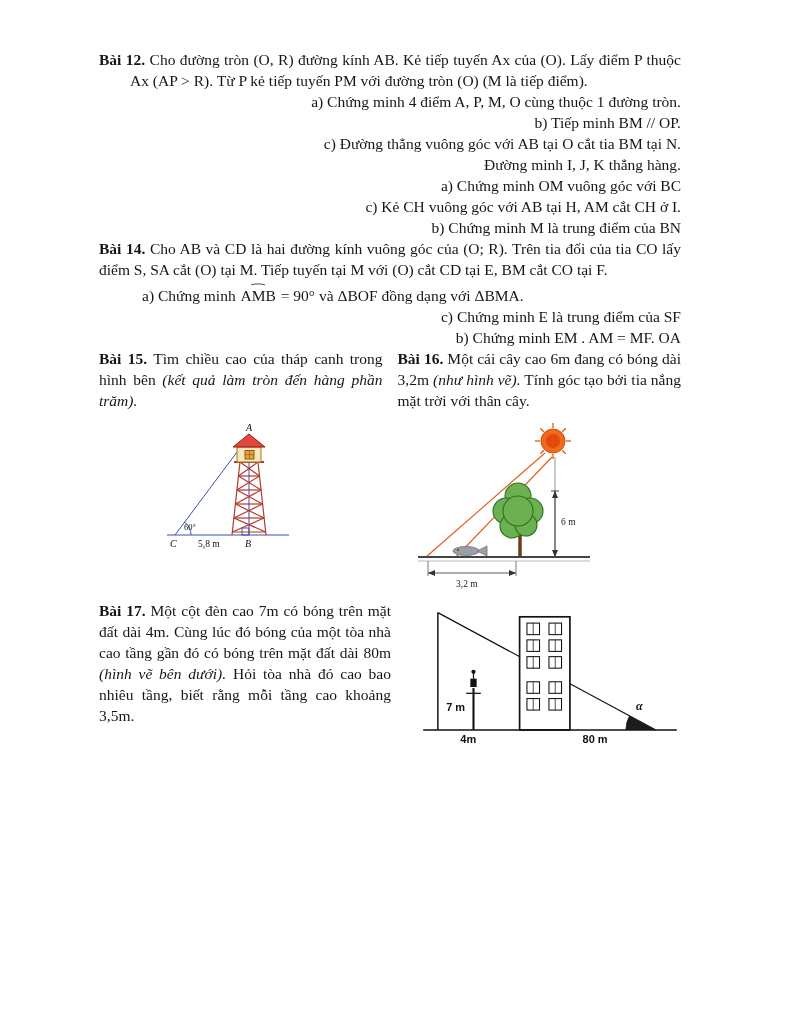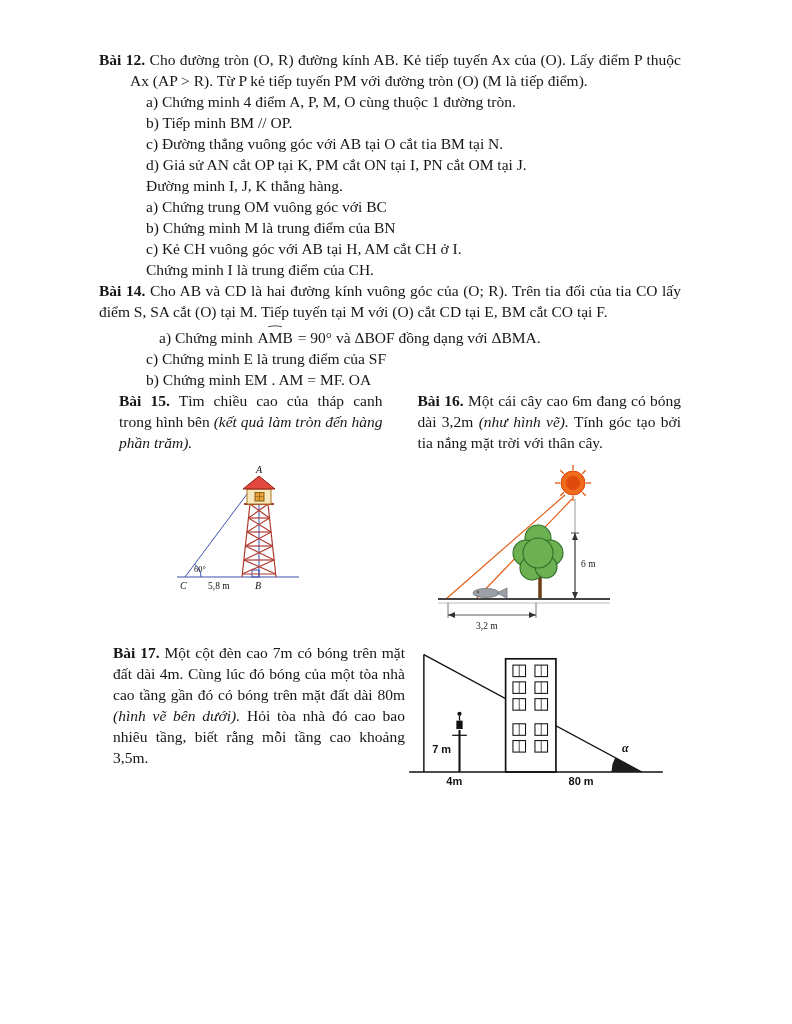--- a/index.html
+++ b/index.html
@@ -7,61 +7,59 @@
   body { width:792px; height:1024px; }
   .page {
     width:734px; height:1024px; background:#ffffff;
     font-family:"Liberation Serif", serif;
     font-size:15.5px; line-height:21px; color:#161616;
     padding:49px 53px 0 99px; overflow:hidden;
   }
   p { margin:0; }
   .just { text-align:justify; }
   .hang { padding-left:31px; text-indent:-31px; text-align:justify; }
-  .item { margin-left:47px; }
+  .item { margin-left:47px;text-align:right; }
   .item-wide { margin-left:39px; text-indent:4px; text-align:justify; }
-  .item-a { margin-left:60px; margin-top:5px; }
+  .item-a { margin-left:43px; margin-top:5px; }
   .plabel { font-weight:bold; }
   .widehat { position:relative; display:inline-block; padding:0 1px; }
   .widehat .hat {
     position:absolute; left:50%; top:-0.62em;
     transform:translateX(-50%) scaleX(2.3);
     font-size:11px; line-height:1;
     font-family:"DejaVu Sans", sans-serif;
   }
   .two-col { display:flex; gap:15px; }
-  .col { flex:1; min-width:0;margin-left:20px; }
+  .col { flex:1; min-width:0; }
   .fig-center { text-align:center; margin-top:12px; }
   .fig-right  { text-align:left; margin-top:8px; padding-left:14px; }
-  .b17 { display:flex; justify-content:center; margin-top:4px; }
+  .b17 { display:flex; justify-content:space-between; margin-top:4px; }
   .b17-text { width:292px; text-align:justify; }
   .b17-fig { flex:none; padding-top:2px; }
   svg { font-family:"Liberation Serif", serif; }
   svg .sans { font-family:"Liberation Sans", sans-serif; }
 </style>
 </head>
 <body>
 
 <div class="page">
 
   <section>
     <p class="hang"><b class="plabel">Bài 12.</b>
       <span>Cho đường tròn (O, R) đường kính AB. Kẻ tiếp tuyến Ax của (O). Lấy điểm P thuộc Ax (AP &gt; R). Từ P kẻ tiếp tuyến PM với đường tròn (O) (M là tiếp điểm).</span></p>
     <p class="item">a) Chứng minh 4 điểm A, P, M, O cùng thuộc 1 đường tròn.</p>
     <p class="item">b) Tiếp minh BM // OP.</p>
     <p class="item">c) Đường thẳng vuông góc với AB tại O cắt tia BM tại N.</p>
-    <p class="item">d) Giả sử AN cắt OP tại K, PM cắt ON tại I, PN cắt OM tại J.</p>
     <p class="item">Đường minh I, J, K thẳng hàng.</p>
   </section>
 
   <section>
-    <p class="item">a) Chứng trung OM vuông góc với BC</p>
+    <p class="item">a) Chứng minh OM vuông góc với BC</p>
+    <p class="item">c) Kẻ CH vuông góc với AB tại H, AM cắt CH ở I.</p>
     <p class="item">b) Chứng minh M là trung điểm của BN</p>
-    <p class="item">c) Kẻ CH vuông góc với AB tại H, AM cắt CH ở I.</p>
-    <p class="item">Chứng minh I là trung điểm của CH.</p>
   </section>
 
   <section>
     <p class="just"><b class="plabel">Bài 14.</b>
       <span>Cho AB và CD là hai đường kính vuông góc của (O; R). Trên tia đối của tia CO lấy điểm S, SA cắt (O) tại M. Tiếp tuyến tại M với (O) cắt CD tại E, BM cắt CO tại F.</span></p>
     <p class="item-a">
       <span>a) Chứng minh</span>
       <span class="widehat"><span class="hat">⌢</span><span>AMB</span></span>
       <span>= 90° và ΔBOF đồng dạng với ΔBMA.</span>
     </p>

